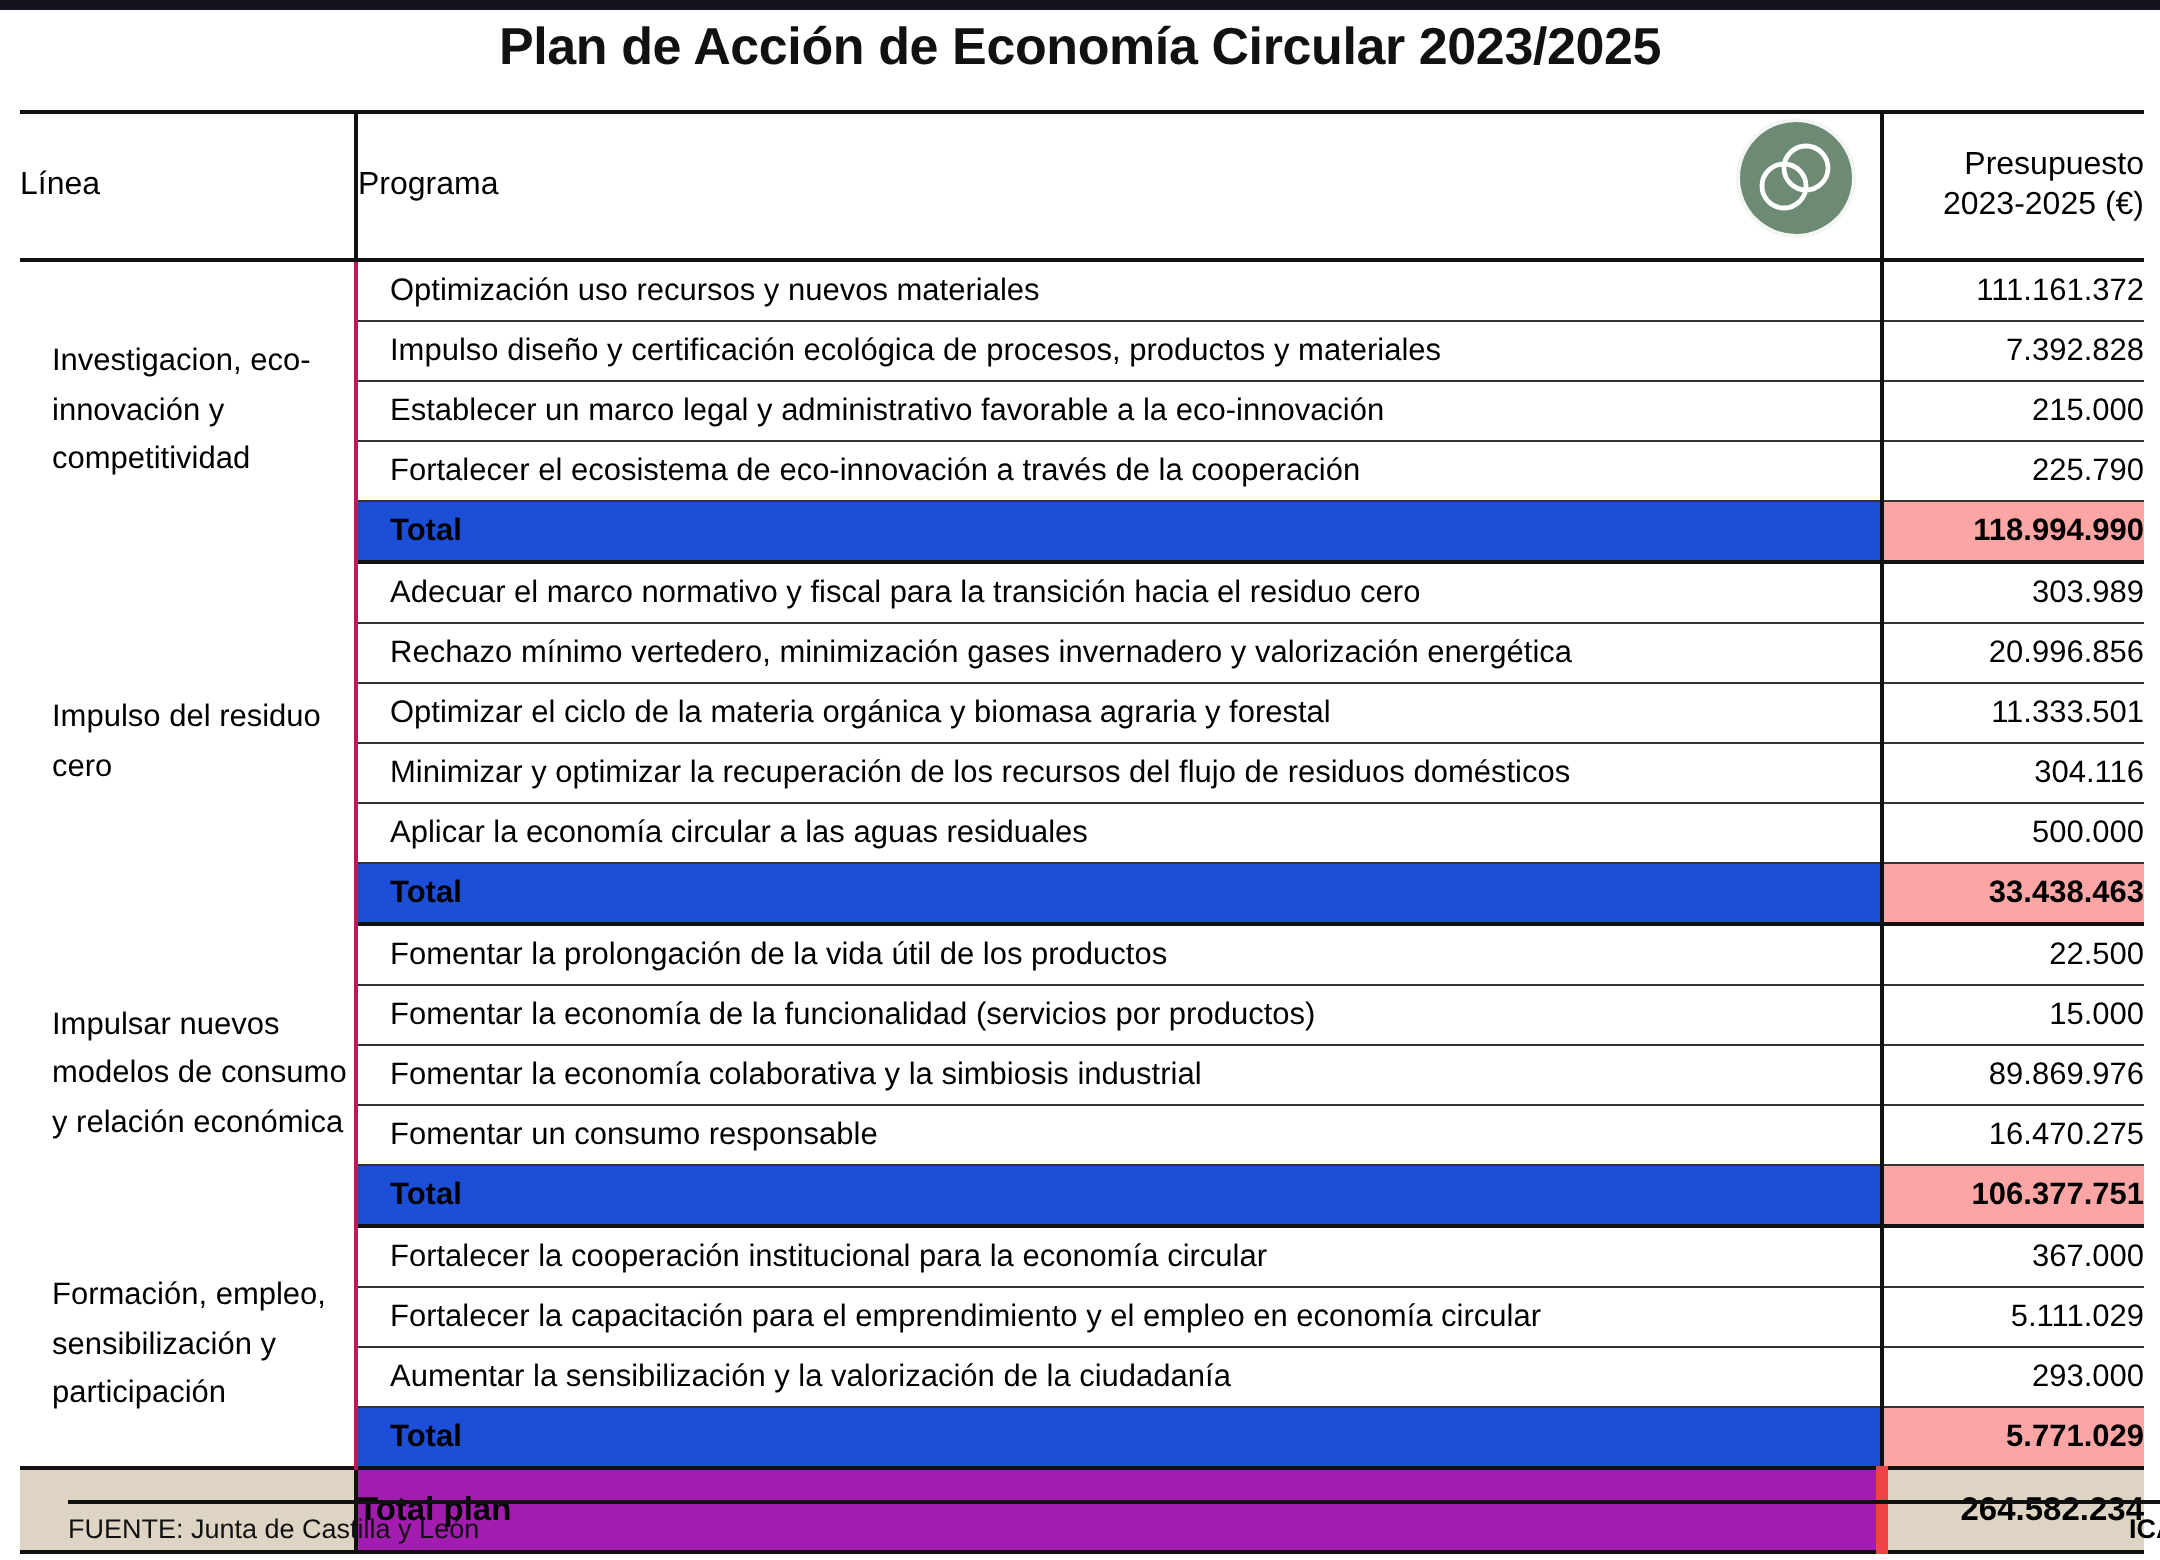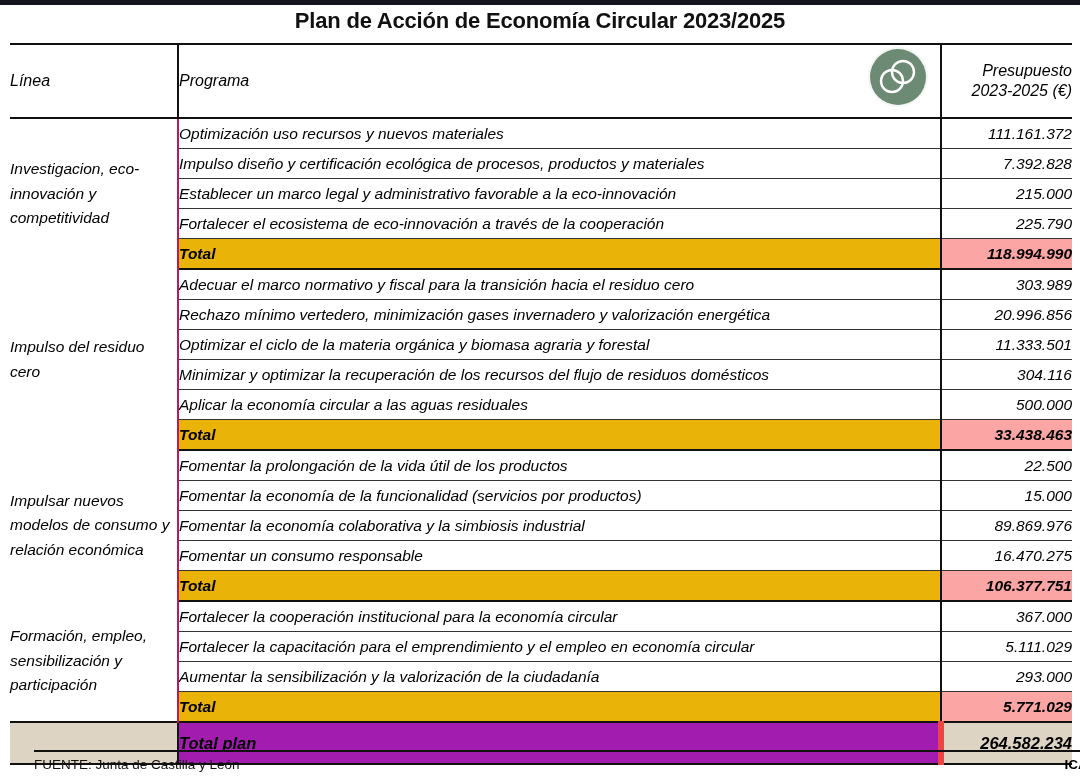--- a/index.html
+++ b/index.html
@@ -29,33 +29,32 @@
     height: 5px;
     background: #14141e;
   }
 
   .title {
     position: absolute;
     top: 8px;
     left: 0;
     width: 1080px;
     text-align: center;
-    font-size: 22px;
+    font-size: 26px;
     font-weight: bold;
     letter-spacing: -0.2px;
     color: #111111;
   }
 
   
   .table-wrap {
     position: absolute;
-    top: 43px;
+    top: 55px;
     left: 10px;
     width: 1062px;
-    font-style: italic;
   }
   table.plan {
     border-collapse: collapse;
     width: 1062px;
     table-layout: fixed;
   }
   table.plan td, table.plan th {
     padding: 0;
     vertical-align: middle;
     font-weight: normal;
@@ -94,20 +93,21 @@
     top: 0px;
     width: 64px;
     height: 64px;
   }
   .logo svg { display: block; }
 
   
   tr.prog-row td {
     height: 29px;
     font-size: 15.5px;
+    padding-left: 16px;
   }
   td.linea-cell {
     border-left: none;
     border-right: 2px solid #be185d;
     padding: 0 6px 0 8px;
     font-size: 15.5px;
     line-height: 1.58;
     vertical-align: middle;
     text-align: left;
   }
@@ -125,21 +125,21 @@
   }
 
   tr.prog-row.first td.prog-cell,
   tr.prog-row.first td.money-cell {
     border-top: none;
   }
 
   
   tr.total-row td.prog-cell,
   tr.total-row td.money-cell {
-    background: #eab308;
+    background: #1d4ed8;
     font-weight: bold;
     border-bottom: 1.5px solid #333;
   }
   tr.total-row td.money-cell { background: #fca5a5; }
 
   
   tr.sect-end td {
     border-bottom: 2.5px solid #111 !important;
   }
 

